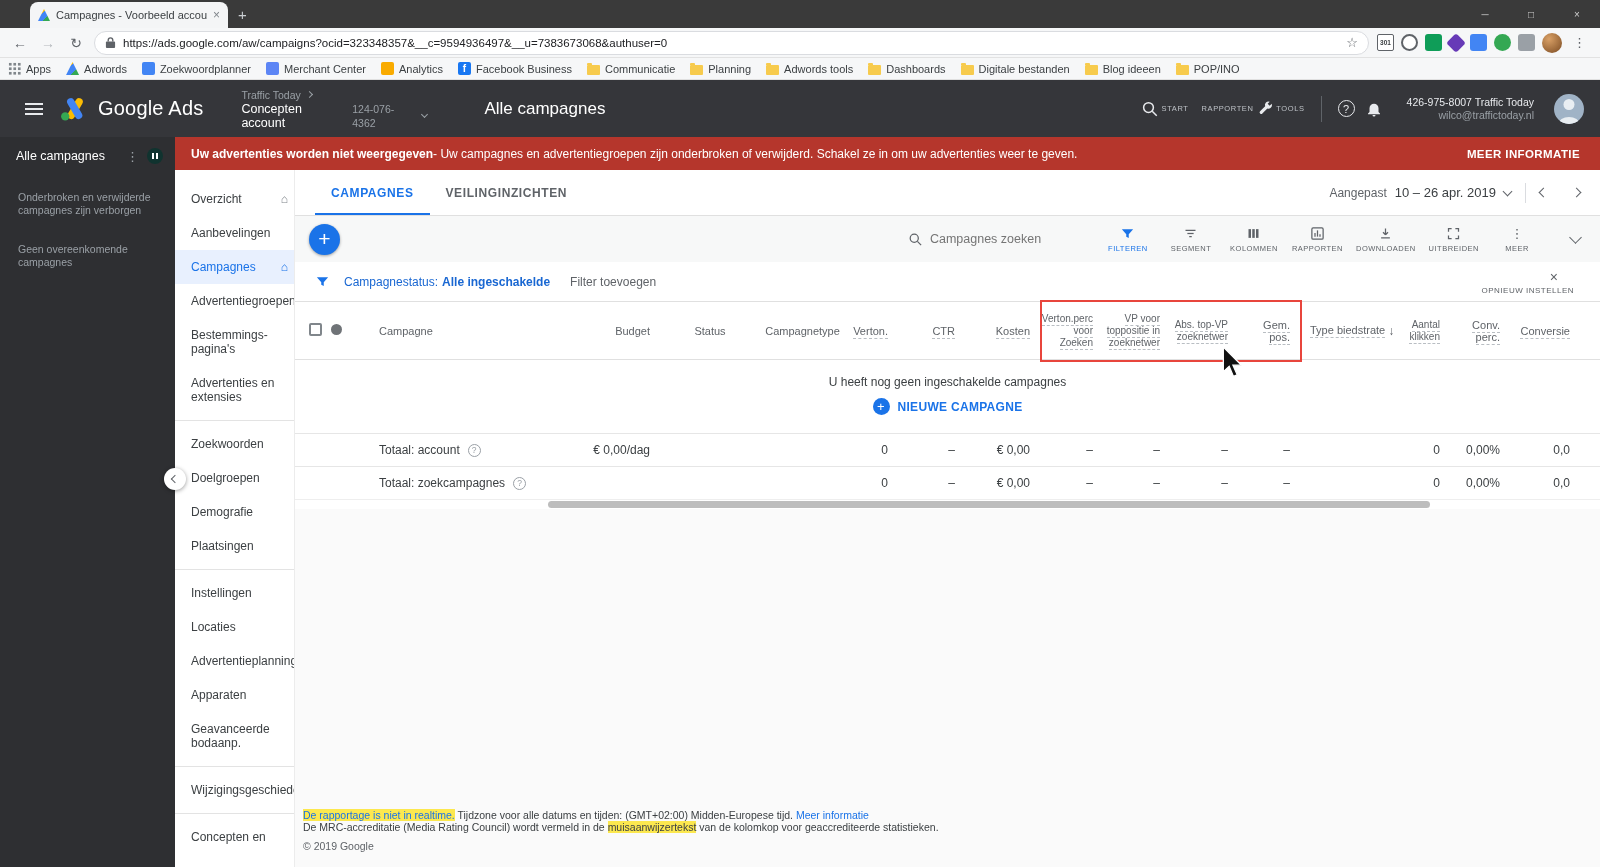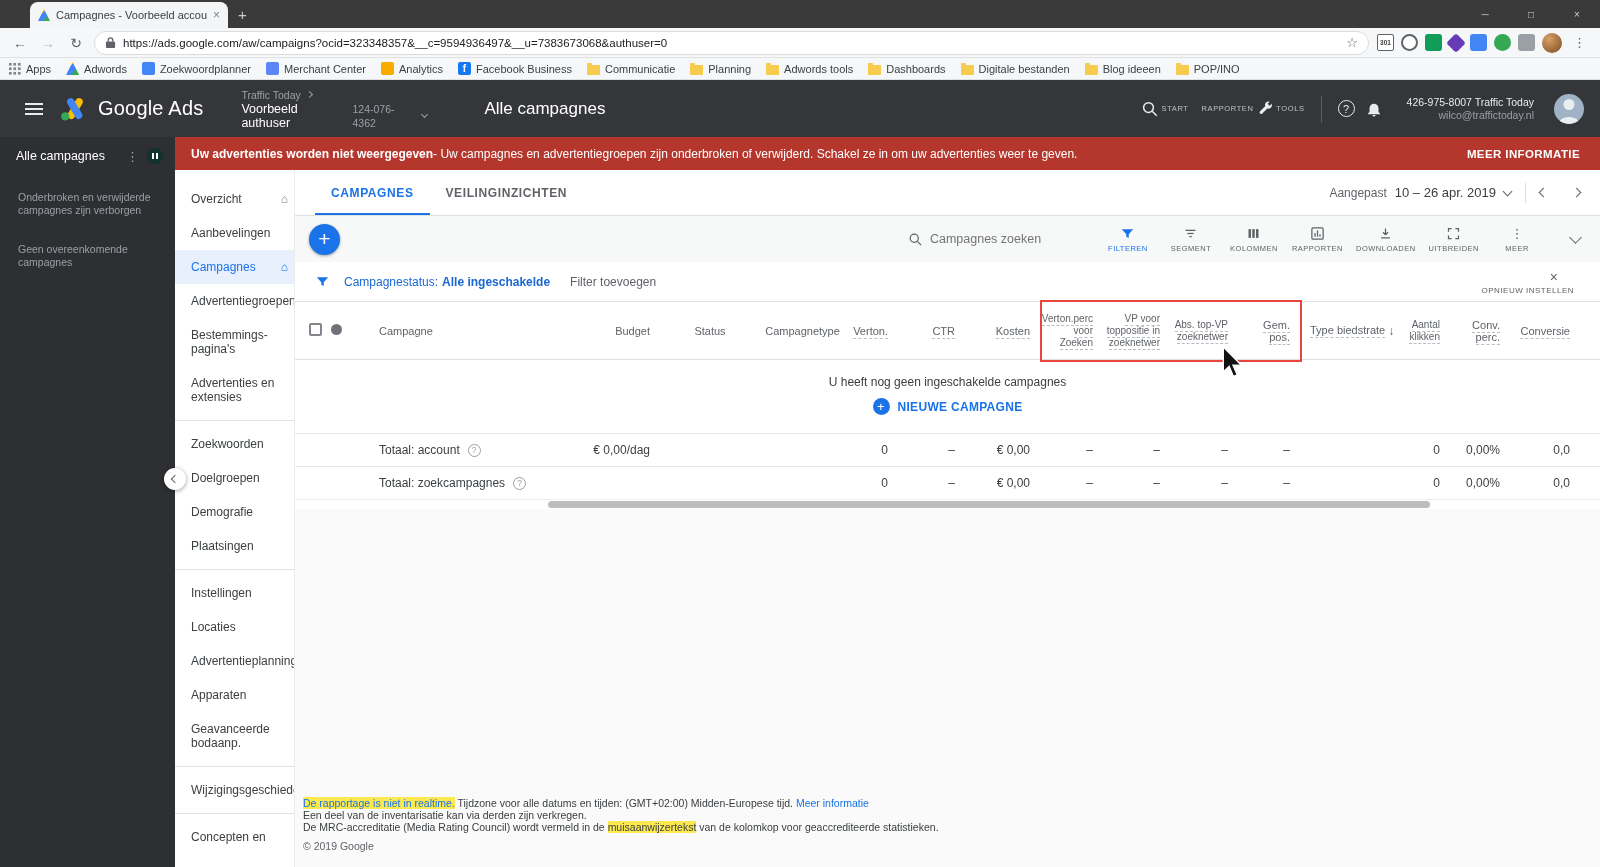--- a/index.html
+++ b/index.html
@@ -278,21 +278,21 @@
       <circle cx="5.5" cy="21" r="4.5" fill="#34a853"></circle>
     </svg>
     <span class="brand-text">Google Ads</span>
   </div>
   <div class="crumb">
     <div class="crumb-top">
         <span>Traffic Today</span>
         <span class="chev right" style="width:5px;height:5px;border-color:#9aa0a6"></span>
       </div>
     <div class="crumb-bot">
-      <span class="crumb-name">Voorbeeld authuser</span>
+      <span class="crumb-name">Concepten account</span>
       <span class="crumb-id">124-076-4362</span>
       <span class="chev down" style="width:5px;height:5px;border-color:#9aa0a6"></span>
     </div>
   </div>
   <div class="page-title">Alle campagnes</div>
   <div class="gh-right">
     <div class="gh-item">
       <svg width="18" height="18" viewBox="0 0 24 24">
           <circle cx="10" cy="10" r="6.5" fill="none" stroke="#e8eaed" stroke-width="2"></circle>
           <line x1="15" y1="15" x2="21" y2="21" stroke="#e8eaed" stroke-width="2"></line>
@@ -583,21 +583,20 @@
           <div class="hthumb"></div>
         </div>
 
         <div class="below">
           <div class="footer">
             <div>
               <span class="link hl">De rapportage is niet in realtime.</span>
               <span>Tijdzone voor alle datums en tijden: (GMT+02:00) Midden-Europese tijd.</span>
               <span class="link">Meer informatie</span>
             </div>
-            <div>Een deel van de inventarisatie kan via derden zijn verkregen.</div>
             <div><span>De MRC-accreditatie (Media Rating Council) wordt vermeld in de </span><span class="hl">muisaanwijzertekst</span><span> van de kolomkop voor geaccrediteerde statistieken.</span></div>
             <div class="copyright">© 2019 Google</div>
           </div>
         </div>
       </div>
     </div>
   </div>
 </div>
 
 <div class="edge-collapse">

